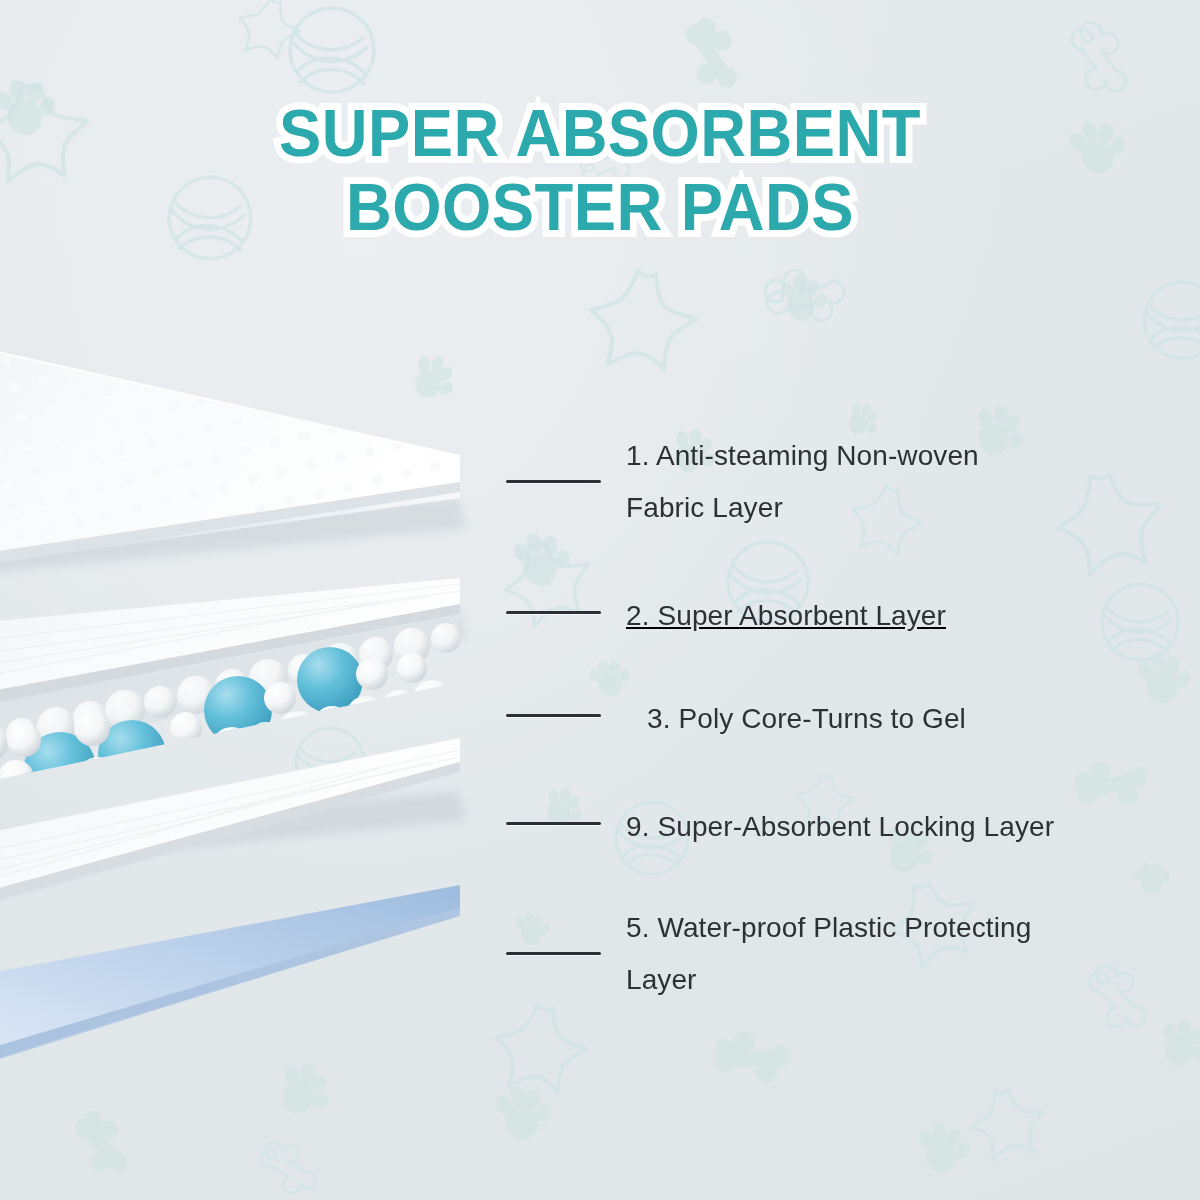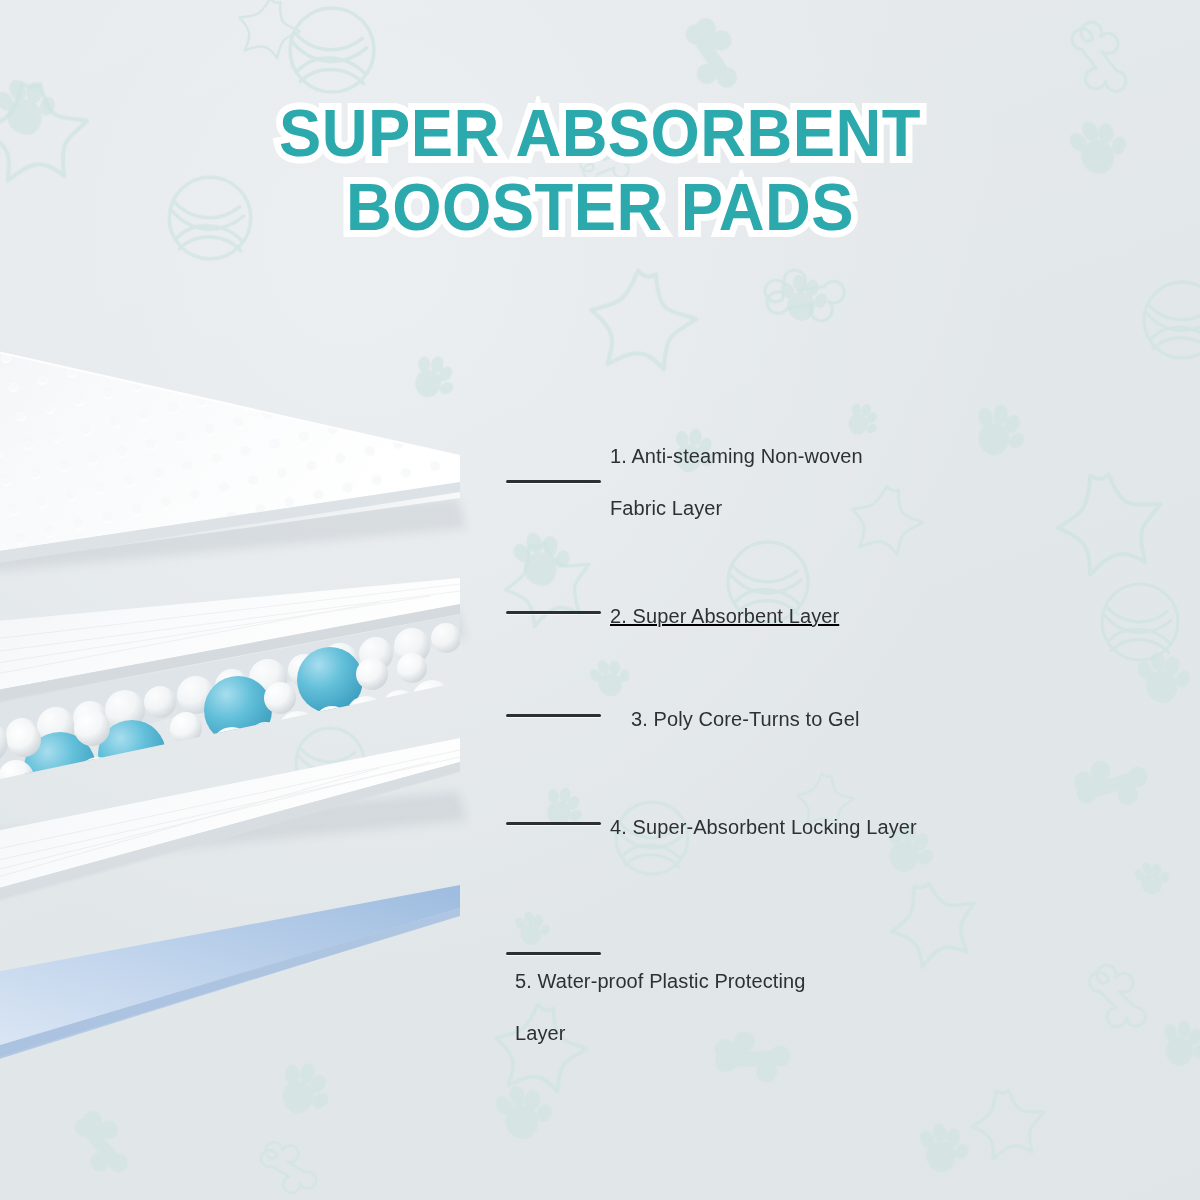--- a/index.html
+++ b/index.html
@@ -77,33 +77,33 @@
     flex:0 0 auto;
     width:95px;
     height:3px;
     background:#2c2f33;
     border-radius:2px;
     margin-top:50px;
     box-shadow:0 1px 0 rgba(255,255,255,.7);
   }
   .leader.one-line{ margin-top:21px; }
   .callout-text{
-    margin-left:9px;
-    font-size:20px;
+    margin-left:25px;
+    font-size:28px;
     line-height:52px;
     color:#2e3134;
     letter-spacing:0.1px;
     white-space:pre-line;
     font-weight:normal;
   }
   .c1{top:0px;}
   .c2{top:160px;text-decoration:underline;}
   .c3{top:263px;gap:21px;}
   .c4{top:371px;}
-  .c5{top:472px;flex-direction:column;}
+  .c5{top:472px;}
 </style>
 </head>
 <body>
 
 <div id="poster">
 
   <div id="bg-pattern">
     <svg viewBox="0 0 1200 1200" xmlns="http://www.w3.org/2000/svg">
       <defs>
 
@@ -378,21 +378,21 @@
       <span class="callout-text">2. Super Absorbent Layer</span>
     </div>
 
     <div class="callout c3">
       <span class="leader one-line"></span>
       <span class="callout-text">3. Poly Core-Turns to Gel</span>
     </div>
 
     <div class="callout c4">
       <span class="leader one-line"></span>
-      <span class="callout-text">4. Super-Absorbent Locking Layer</span>
+      <span class="callout-text">9. Super-Absorbent Locking Layer</span>
     </div>
 
     <div class="callout c5">
       <span class="leader"></span>
       <span class="callout-text">5. Water-proof Plastic Protecting
 Layer</span>
     </div>
 
   </div>
 </div>

